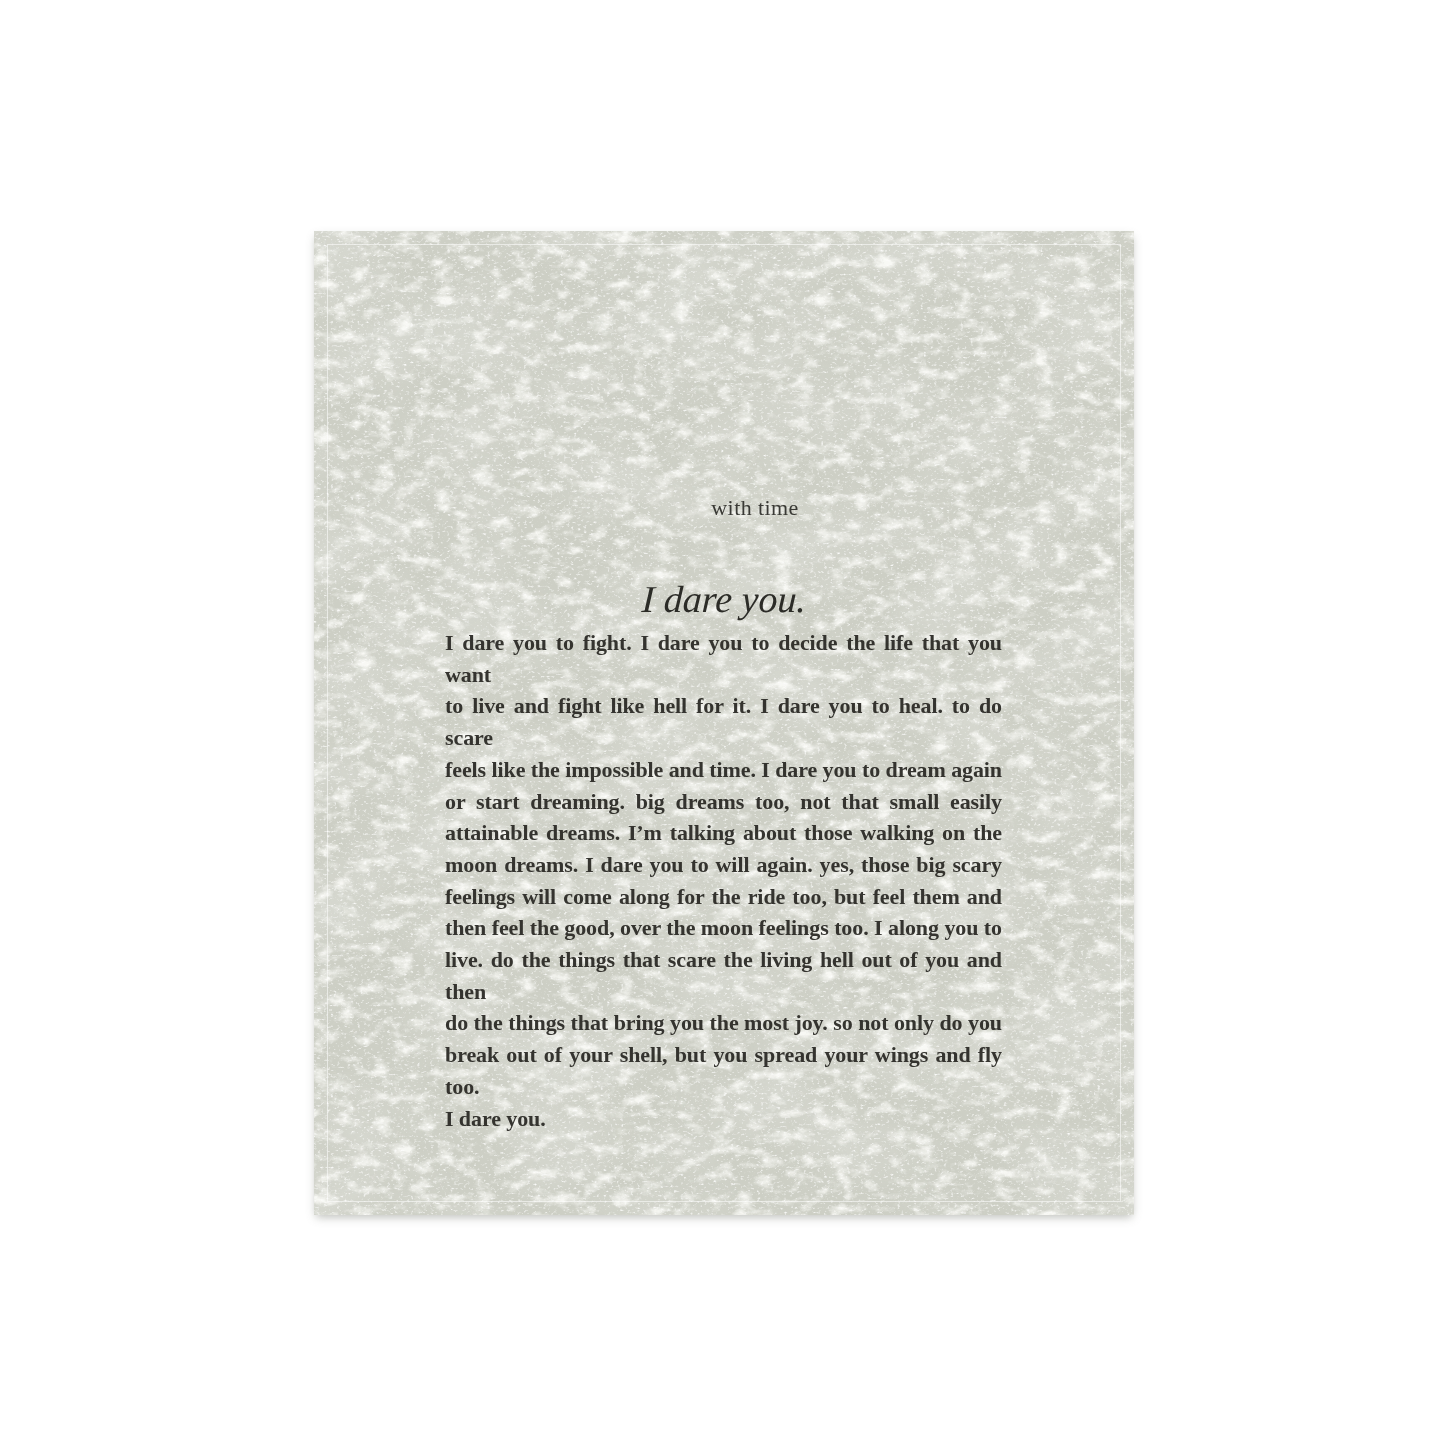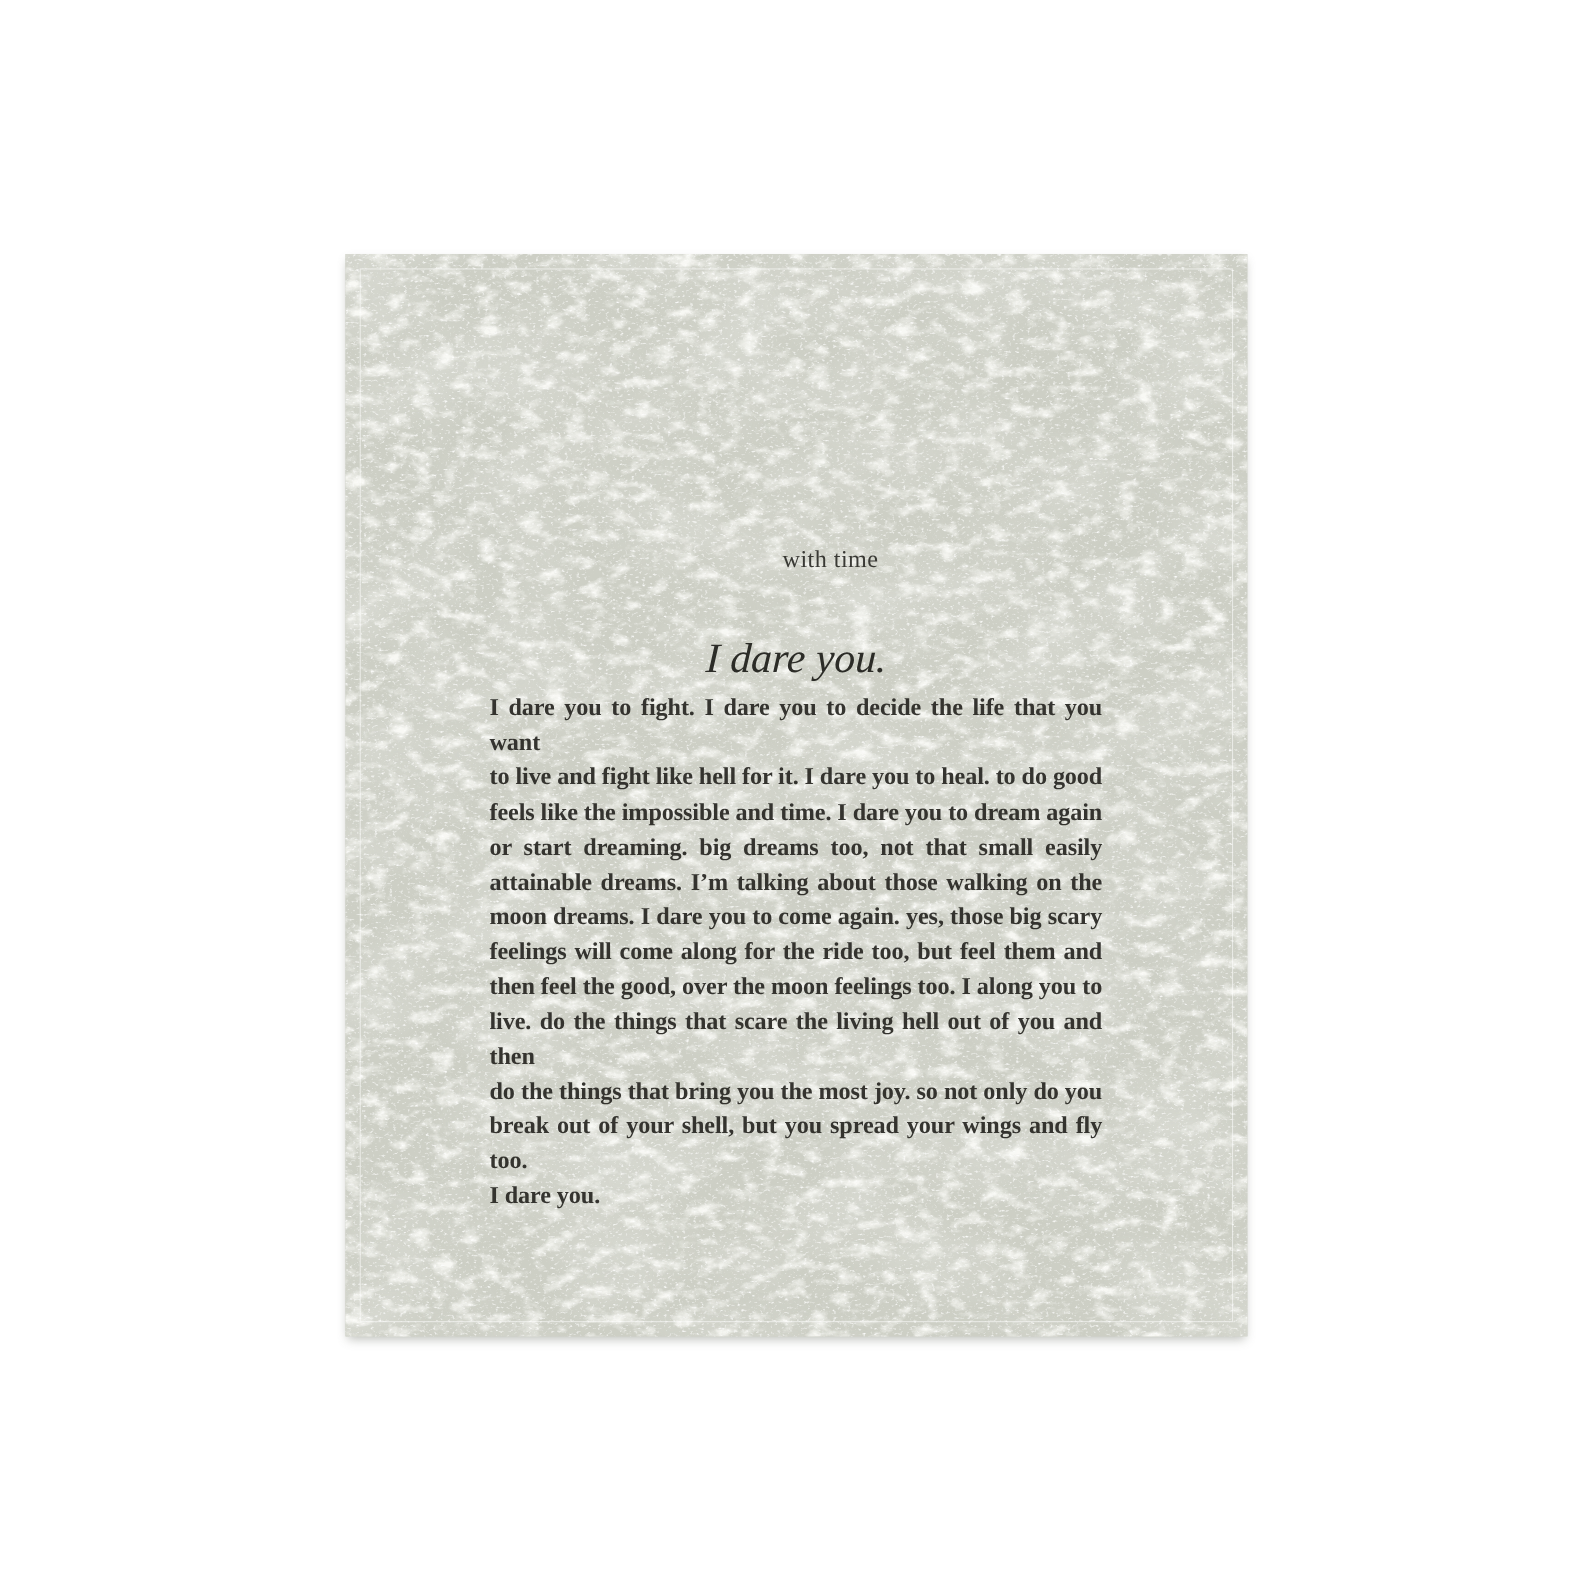--- a/index.html
+++ b/index.html
@@ -122,25 +122,25 @@
       <rect x="0" y="0" width="820" height="984" filter="url(#fine)" opacity="0.9"></rect>
     </svg>
 
     <div class="hem"></div>
 
     <div class="content">
       <div class="header">with time</div>
       <div class="title">I dare you.</div>
       <div class="quote">
         <div class="ln">I dare you to fight. I dare you to decide the life that you want</div>
-        <div class="ln">to live and fight like hell for it. I dare you to heal. to do good</div>
+        <div class="ln">to live and fight like hell for it. I dare you to heal. to do scare</div>
         <div class="ln">feels like the impossible and time. I dare you to dream again</div>
         <div class="ln">or start dreaming. big dreams too, not that small easily</div>
         <div class="ln">attainable dreams. I’m talking about those walking on the</div>
-        <div class="ln">moon dreams. I dare you to come again. yes, those big scary</div>
+        <div class="ln">moon dreams. I dare you to will again. yes, those big scary</div>
         <div class="ln">feelings will come along for the ride too, but feel them and</div>
         <div class="ln">then feel the good, over the moon feelings too. I along you to</div>
         <div class="ln">live. do the things that scare the living hell out of you and then</div>
         <div class="ln">do the things that bring you the most joy. so not only do you</div>
         <div class="ln">break out of your shell, but you spread your wings and fly too.</div>
         <div class="ln last">I dare you.</div>
       </div>
     </div>
 
   </div>

